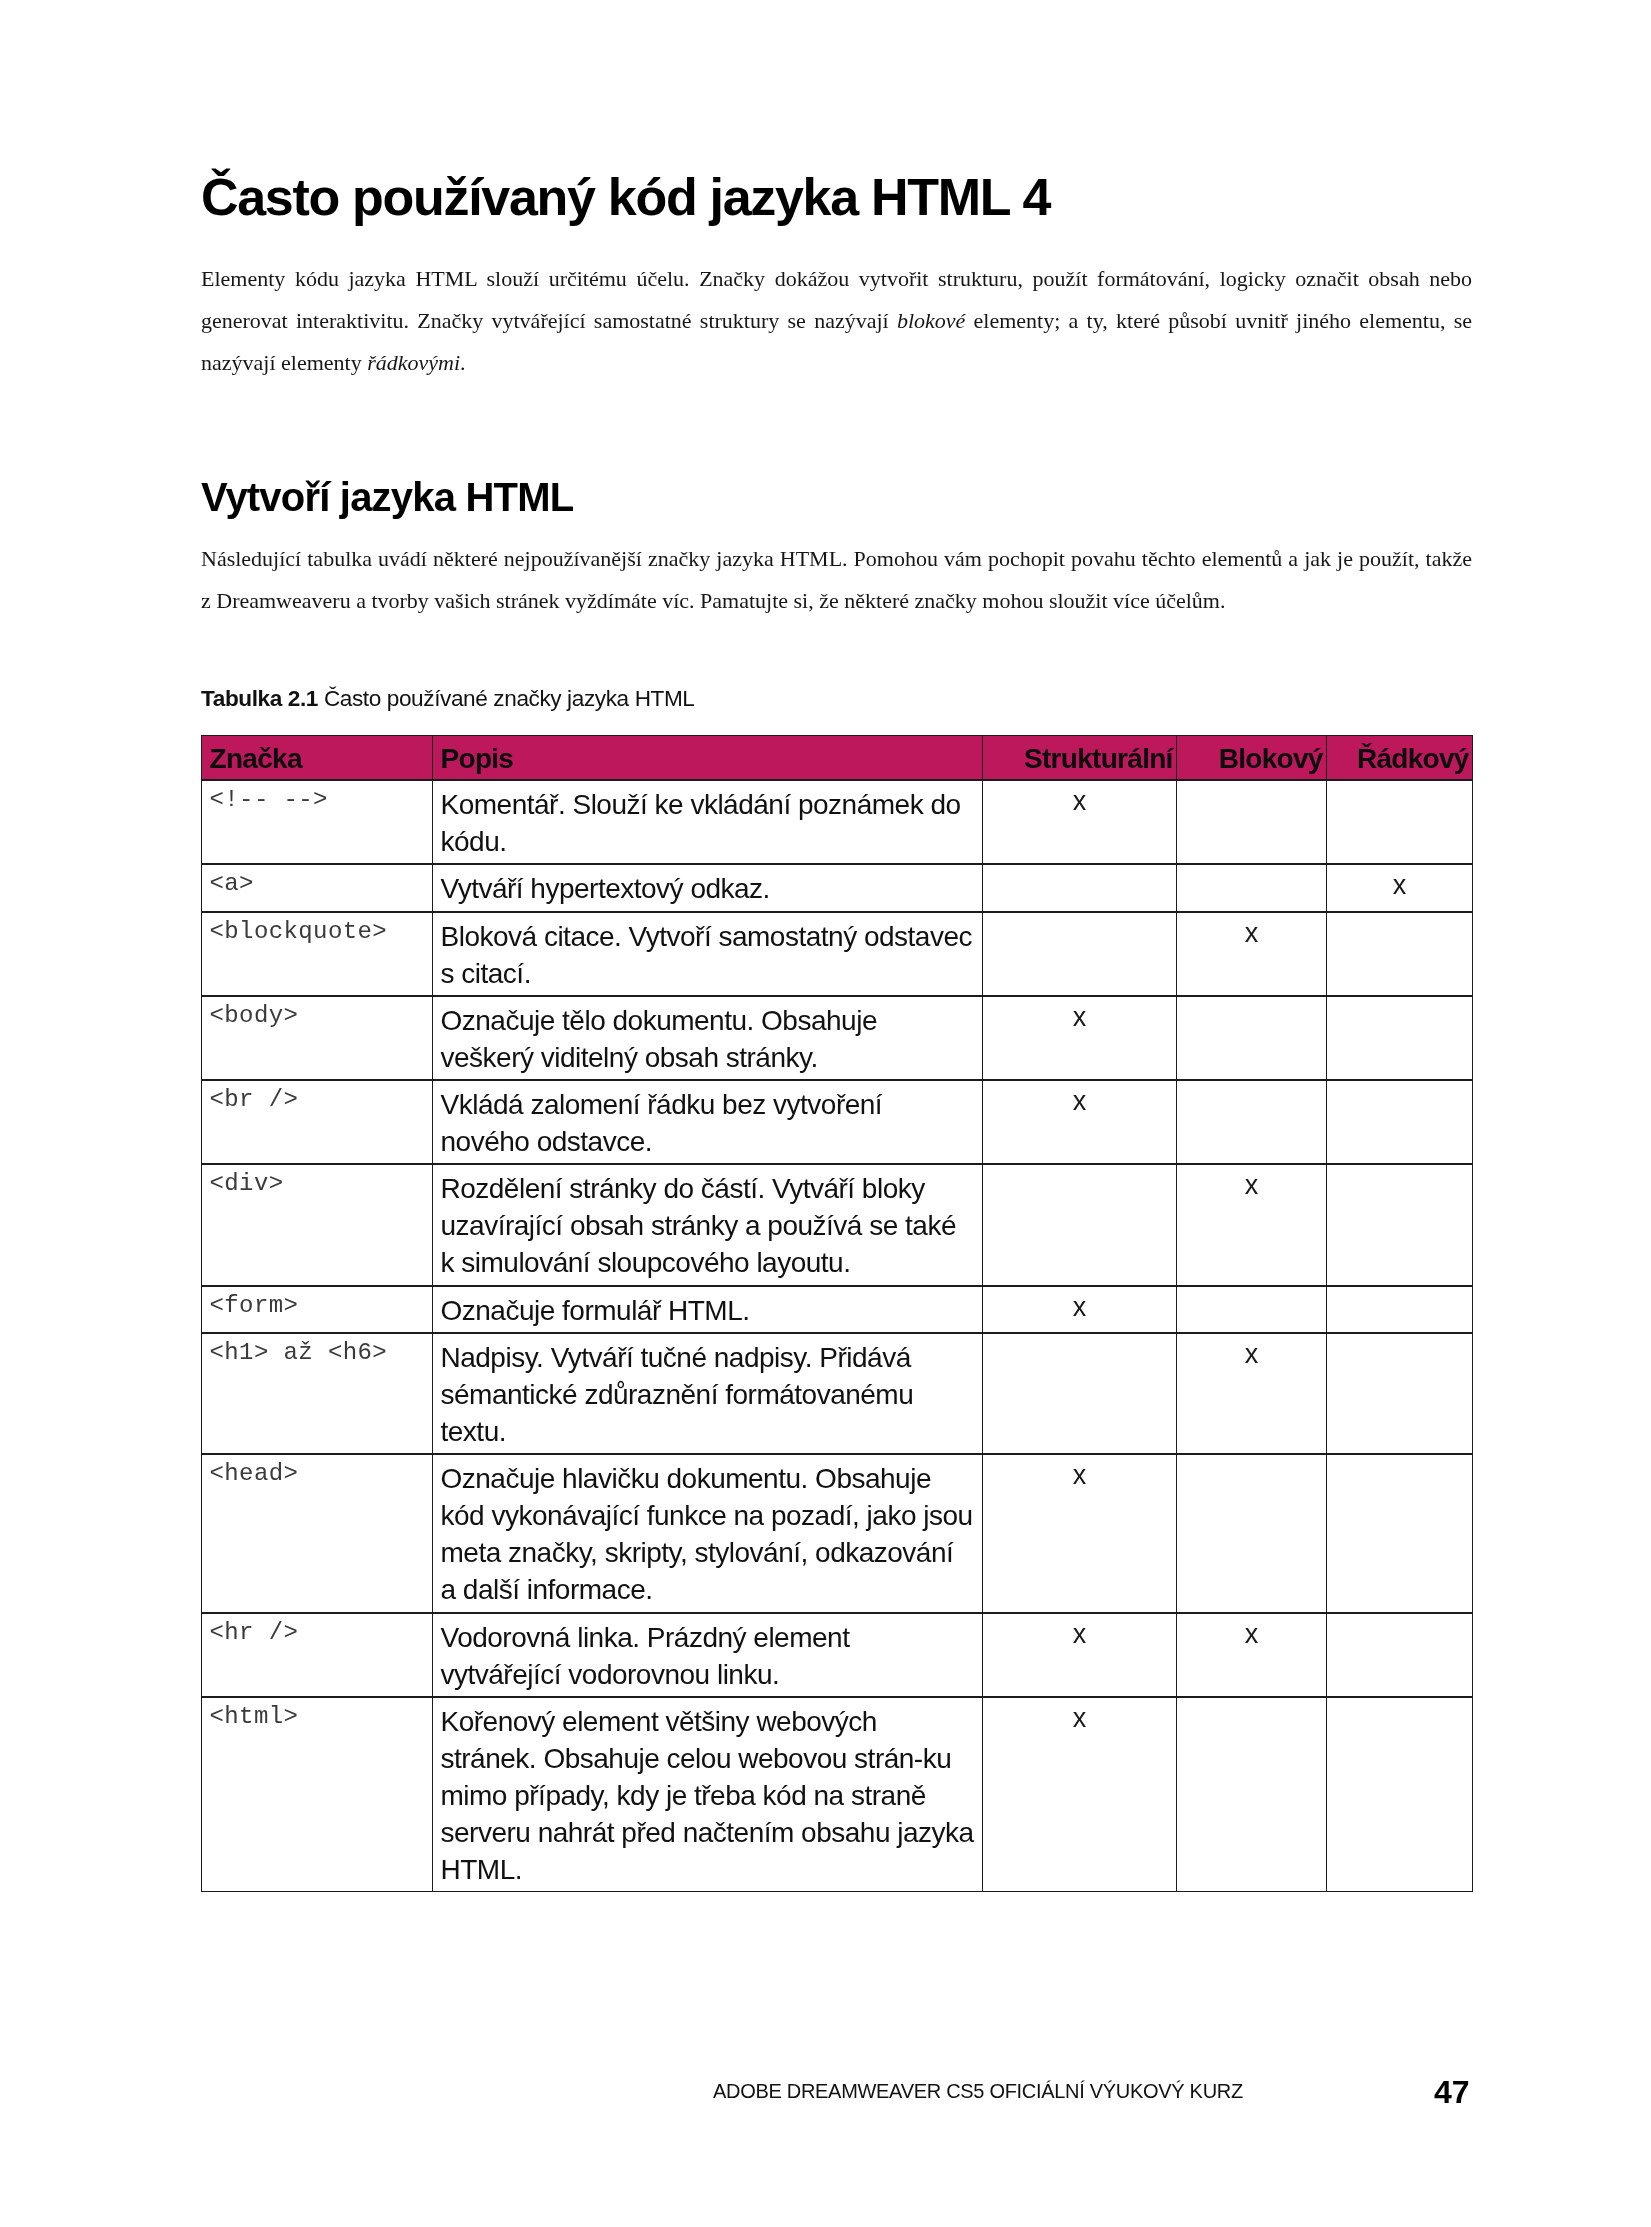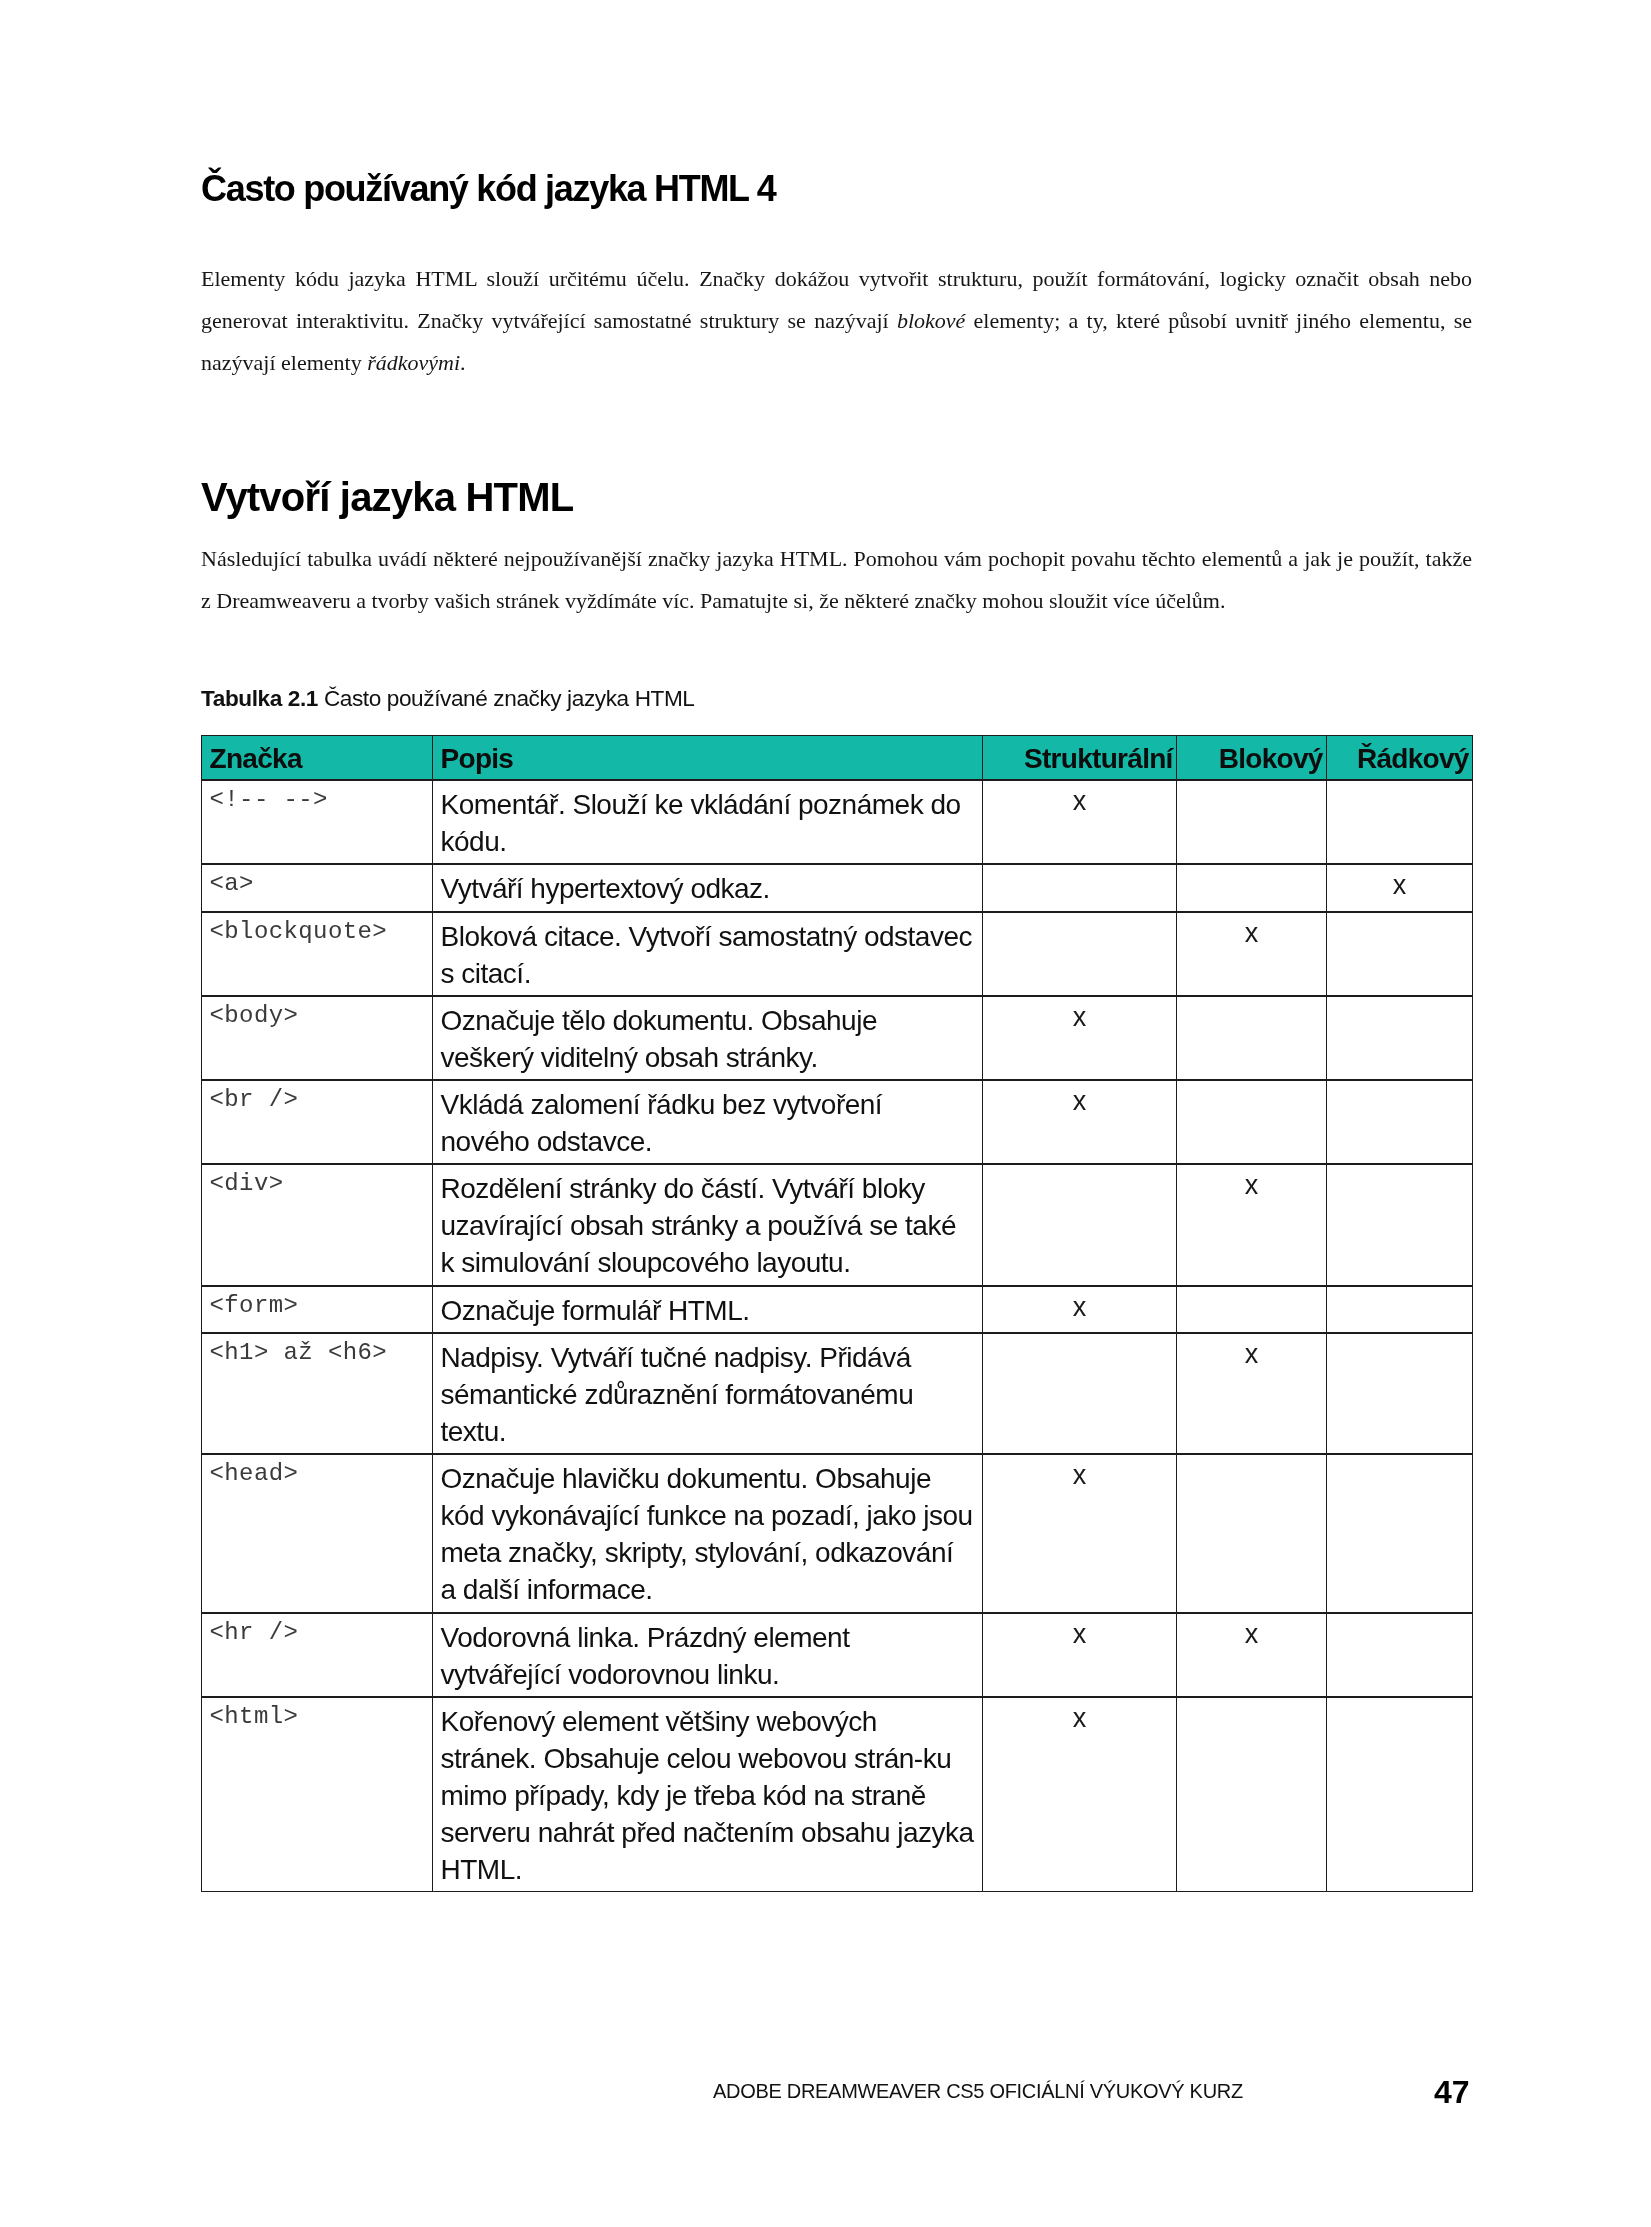--- a/index.html
+++ b/index.html
@@ -1,28 +1,28 @@
 <!DOCTYPE html>
 <html style="font-size:13.4px"><head>
   <meta charset="utf-8">
   <style>
     html, body { margin: 0; padding: 0; background: #ffffff; }
     body { width: 1651px; height: 2227px; position: relative; overflow: hidden; color: #111; }
     .page { position: absolute; left: 201px; top: 0; width: 1271px; }
-    .h1 { position: absolute; top: 171px; left: 0; margin: 0; font-family: "Liberation Sans", sans-serif; font-weight: bold; font-size: 36px; letter-spacing: -1.3px; line-height: 1; color: #000; }
+    .h1 { position: absolute; top: 171px; left: 0; margin: 0; font-family: "Liberation Sans", sans-serif; font-weight: bold; font-size: 52px; letter-spacing: -1.3px; line-height: 1; color: #000; }
     .para { font-family: "Liberation Serif", serif; font-size: 22px; line-height: 42px; text-align: justify; margin: 0; color: #161616; }
     .intro { position: absolute; top: 258px; left: 0; width: 1271px; }
     .h2 { position: absolute; top: 477px; left: 0; margin: 0; font-family: "Liberation Sans", sans-serif; font-weight: bold; font-size: 40px; letter-spacing: -0.8px; line-height: 1; color: #000; }
     .lead { position: absolute; top: 538px; left: 0; width: 1271px; }
     .caption { position: absolute; top: 686px; left: 0; font-family: "Liberation Sans", sans-serif; font-size: 22.6px; letter-spacing: -0.4px; color: #111; }
     .caption b { font-weight: bold; }
     table.tags { position: absolute; top: 735px; left: 0; width: 1271px; border-collapse: collapse; font-family: "Liberation Sans", sans-serif; table-layout: fixed; }
     table.tags th, table.tags td { border: 1.7px solid #1c1c1c; vertical-align: top; padding: 5px 7.5px 3.3px 7.5px; }
     table.tags tr.body-row { border-top: 2.5px solid #1c1c1c; }
-    table.tags th { background: #14b8a6; text-align: left; font-weight: bold; font-size: 28px; letter-spacing: -0.7px; height: 33px; padding-top: 6.7px; color: #0d0d0d; }
+    table.tags th { background: #be185d; text-align: left; font-weight: bold; font-size: 28px; letter-spacing: -0.7px; height: 33px; padding-top: 6.7px; color: #0d0d0d; }
     table.tags th.c-center { text-align: right; padding-left: 13px; padding-right: 3.3px; }
     td.tag { font-family: "Liberation Mono", monospace; font-size: 24px; color: #3a3a3a; letter-spacing: 0.4px; padding-top: 5px; white-space: pre; }
     td.desc { font-size: 28px; line-height: 37px; letter-spacing: -0.5px; color: #111; padding-top: 3.3px; padding-bottom: 0.8px; }
     td.mark { text-align: center; font-size: 27px; color: #1a1a1a; padding-top: 6.7px; }
     col.c1 { width: 231px; } col.c2 { width: 550px; } col.c3 { width: 194px; } col.c4 { width: 150px; } col.c5 { width: 146px; }
     .footer { position: absolute; top: 2080px; left: 512px; font-family: "Liberation Sans", sans-serif; font-size: 20px; letter-spacing: -0.3px; color: #111; text-align: right; }
     .pagenum { position: absolute; top: 2074px; left: 1233px; font-family: "Liberation Sans", sans-serif; font-weight: bold; font-size: 32px; color: #000; }
   </style>
 </head>
 <body>

